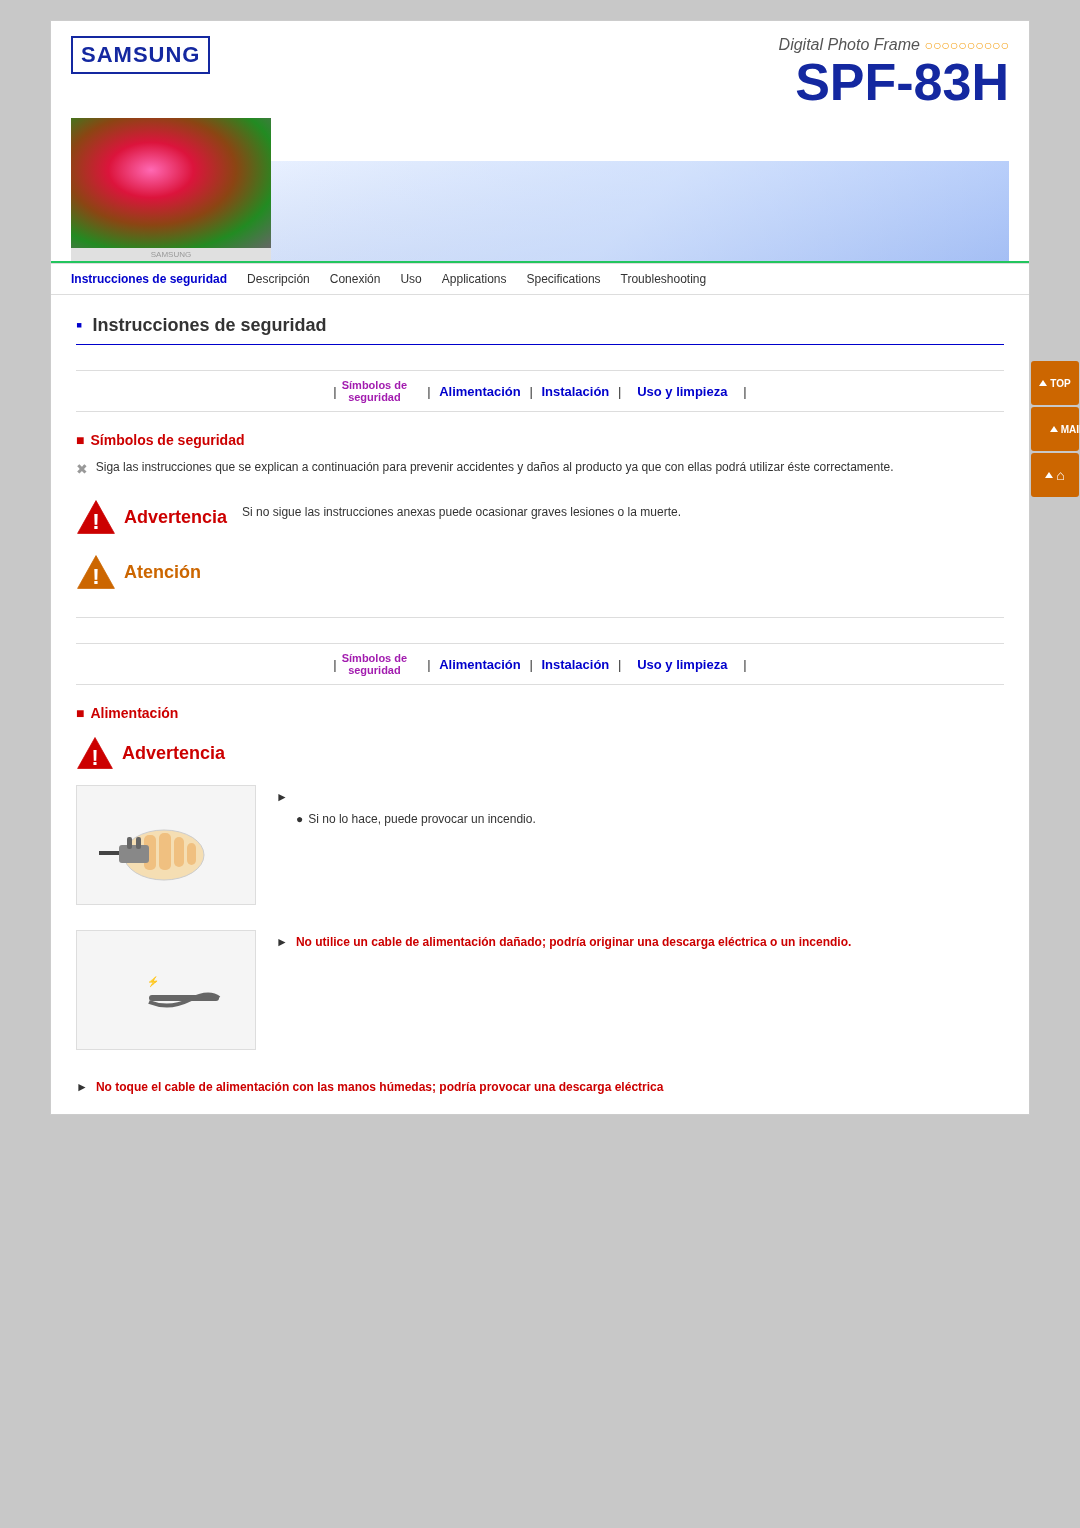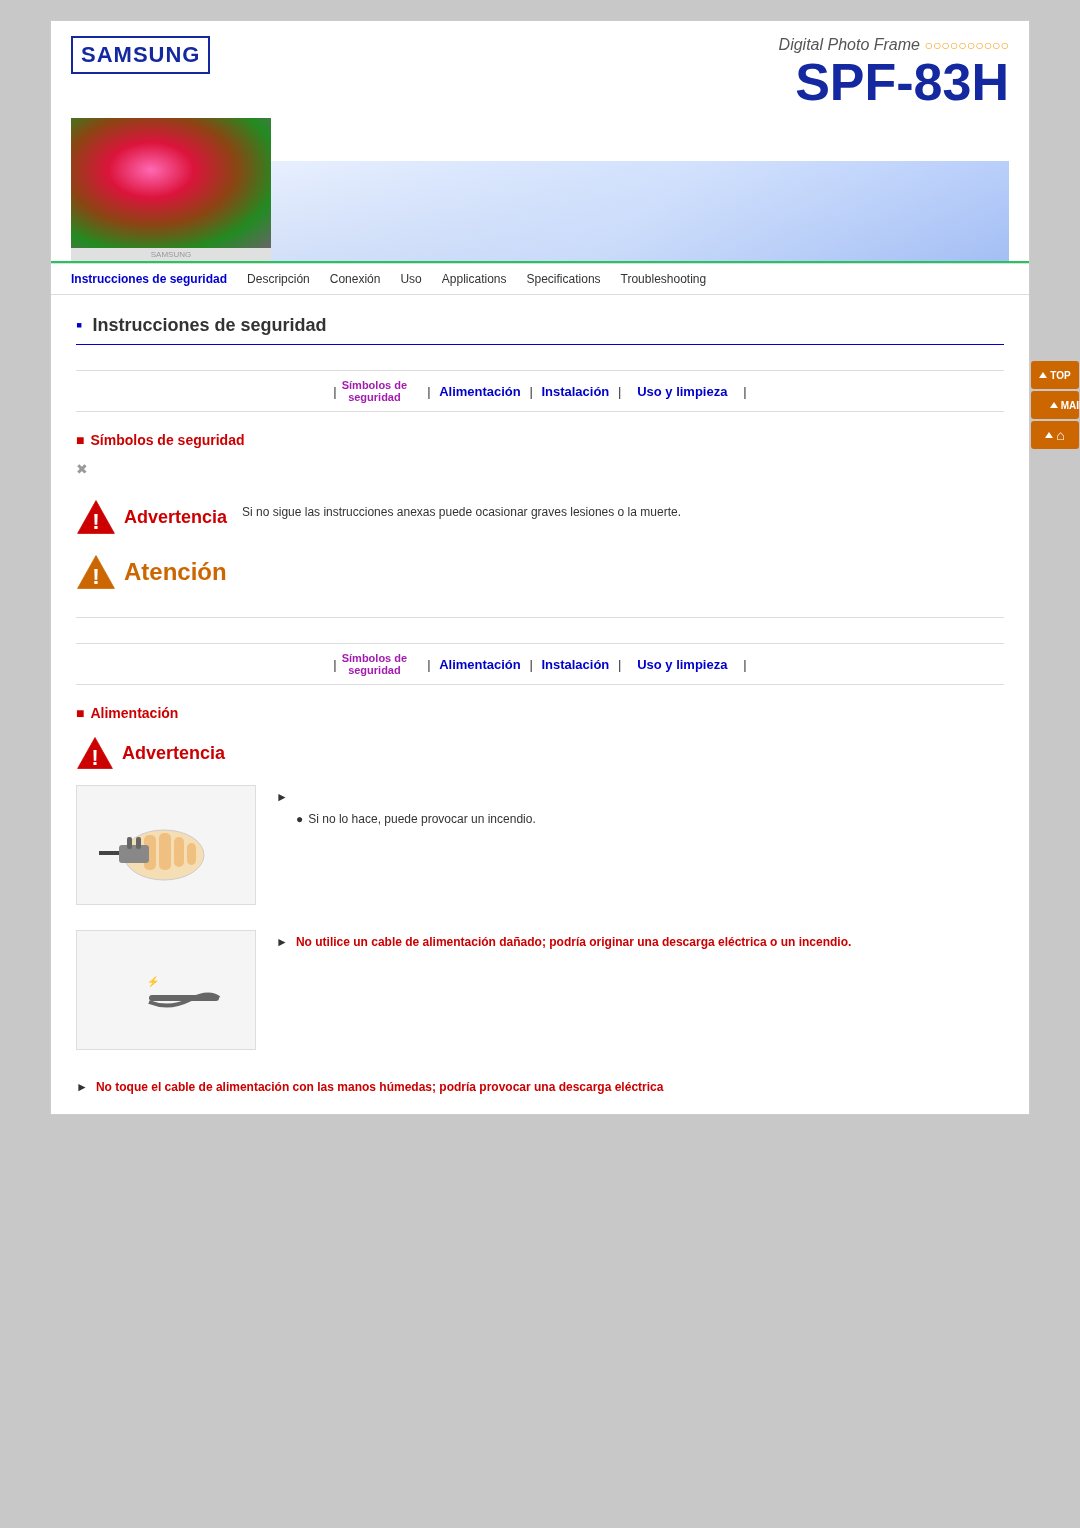--- a/index.html
+++ b/index.html
@@ -128,21 +128,21 @@
     .side-buttons {
       position: absolute;
       right: -50px;
       top: 340px;
       display: flex;
       flex-direction: column;
       gap: 2px;
     }
     .side-btn {
       width: 48px;
-      height: 28px;
+      height: 44px;
       background: #cc6600;
       color: #fff;
       font-size: 10px;
       font-weight: bold;
       display: flex;
       align-items: center;
       justify-content: center;
       cursor: pointer;
       border-radius: 3px;
       gap: 3px;
@@ -254,21 +254,21 @@
     .triangle-icon {
       width: 40px;
       height: 40px;
     }
     .warning-label {
       font-size: 18px;
       font-weight: bold;
       color: #cc0000;
     }
     .caution-label {
-      font-size: 24px;
+      font-size: 18px;
       font-weight: bold;
       color: #cc6600;
     }
     .warning-text {
       font-size: 12px;
       color: #333;
       padding-top: 8px;
     }
 
     .section-divider {
@@ -428,20 +428,21 @@
       <span class="section-nav-sep">|</span>
     </div>
 
     <div class="section-heading">
       <span class="section-heading-icon">■</span>
       <span>Símbolos de seguridad</span>
     </div>
 
     <div class="intro-text">
       <span class="asterisk-icon">✖</span>
+      <span>Siga las instrucciones que se explican a continuación para prevenir accidentes y daños al producto ya que con ellas podrá utilizar éste correctamente.</span>
     </div>
 
     <div class="warning-row">
       <div class="warning-icon-area">
         <svg class="triangle-icon" viewBox="0 0 50 45">
           <polygon points="25,2 48,43 2,43" fill="#cc0000" stroke="#cc0000" stroke-width="1"></polygon>
           <text x="25" y="38" text-anchor="middle" fill="white" font-size="28" font-weight="bold">!</text>
         </svg>
         <span class="warning-label">Advertencia</span>
       </div>

